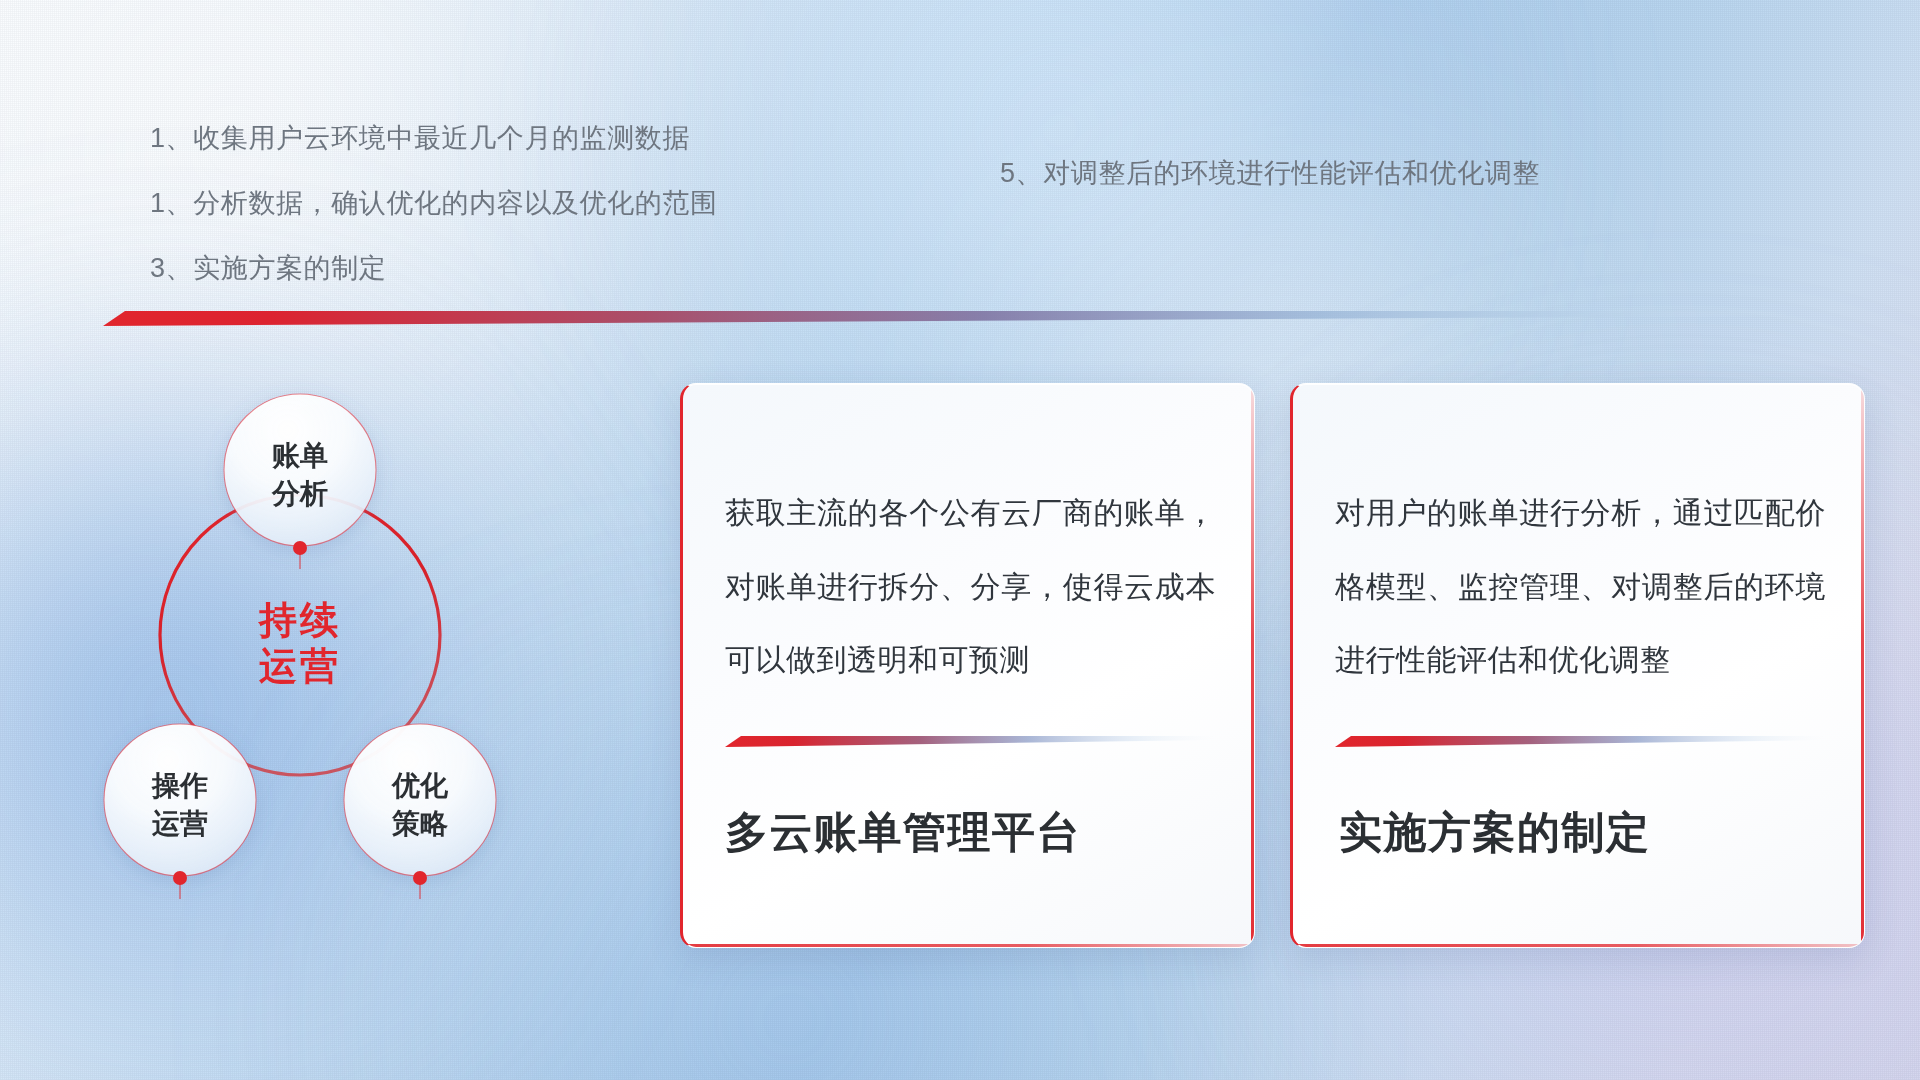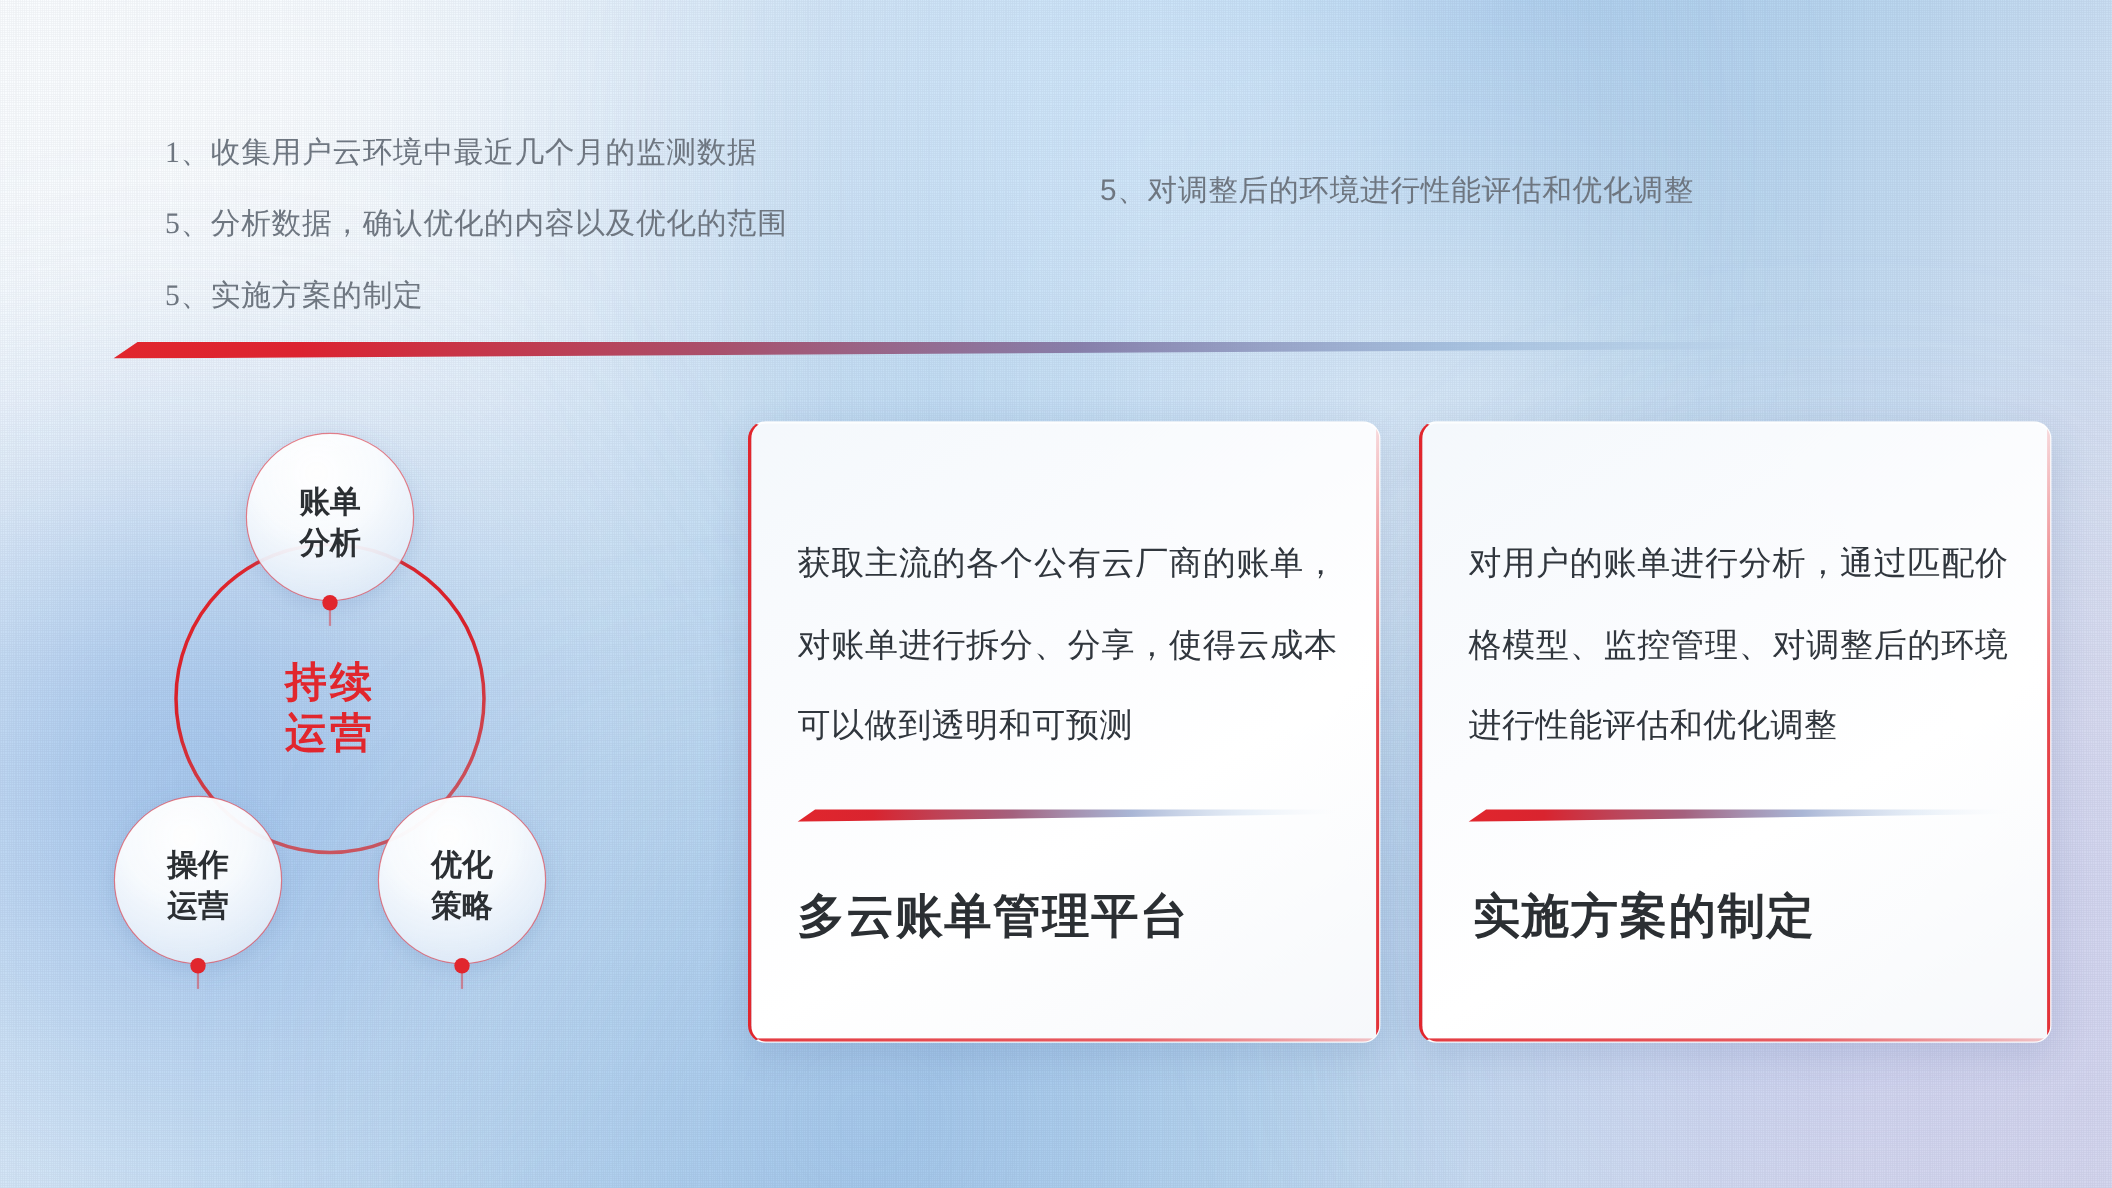--- a/index.html
+++ b/index.html
@@ -46,21 +46,21 @@
       repeating-linear-gradient(90deg, rgba(0,0,40,.55) 0 1px, rgba(0,0,0,0) 1px 2px);
   }
 
   
   #stage { position:absolute; inset:0; z-index:2; }
 
   
   .steps{ position:absolute; color:#6e7680; font-size:27px; letter-spacing:.6px; }
   .steps .row{ margin-bottom:29px; white-space:nowrap; }
   .steps .row:last-child{ margin-bottom:0; }
-  #steps-left { left:150px; top:120px;font-family:Liberation Serif, serif; }
+  #steps-left { left:150px; top:120px; }
   #steps-right{ left:1000px; top:155px; }
 
   
   #top-divider{
     position:absolute; left:103px; top:307px; width:1693px; height:19px;
   }
 
   
   #venn{ position:absolute; left:90px; top:345px; width:545px; height:600px; }
 
@@ -112,22 +112,22 @@
   <div class="bg-blob blob-b"></div>
   <div class="bg-blob blob-e"></div>
   <div class="bg-blob blob-d"></div>
   <div class="bg-noise"></div>
 </div>
 
 <div id="stage">
 
   <div class="steps" id="steps-left">
     <div class="row">1、收集用户云环境中最近几个月的监测数据</div>
-    <div class="row">5、分析数据，确认优化的内容以及优化的范围</div>
-    <div class="row">5、实施方案的制定</div>
+    <div class="row">1、分析数据，确认优化的内容以及优化的范围</div>
+    <div class="row">3、实施方案的制定</div>
   </div>
 
   <div class="steps" id="steps-right">
     <div class="row">5、对调整后的环境进行性能评估和优化调整</div>
   </div>
 
   <svg id="top-divider" viewBox="0 0 1693 19" preserveAspectRatio="none">
     <defs>
       <linearGradient id="gradTop" x1="0" y1="0" x2="1" y2="0">
         <stop offset="0" stop-color="#e1262d" stop-opacity="1"></stop>

